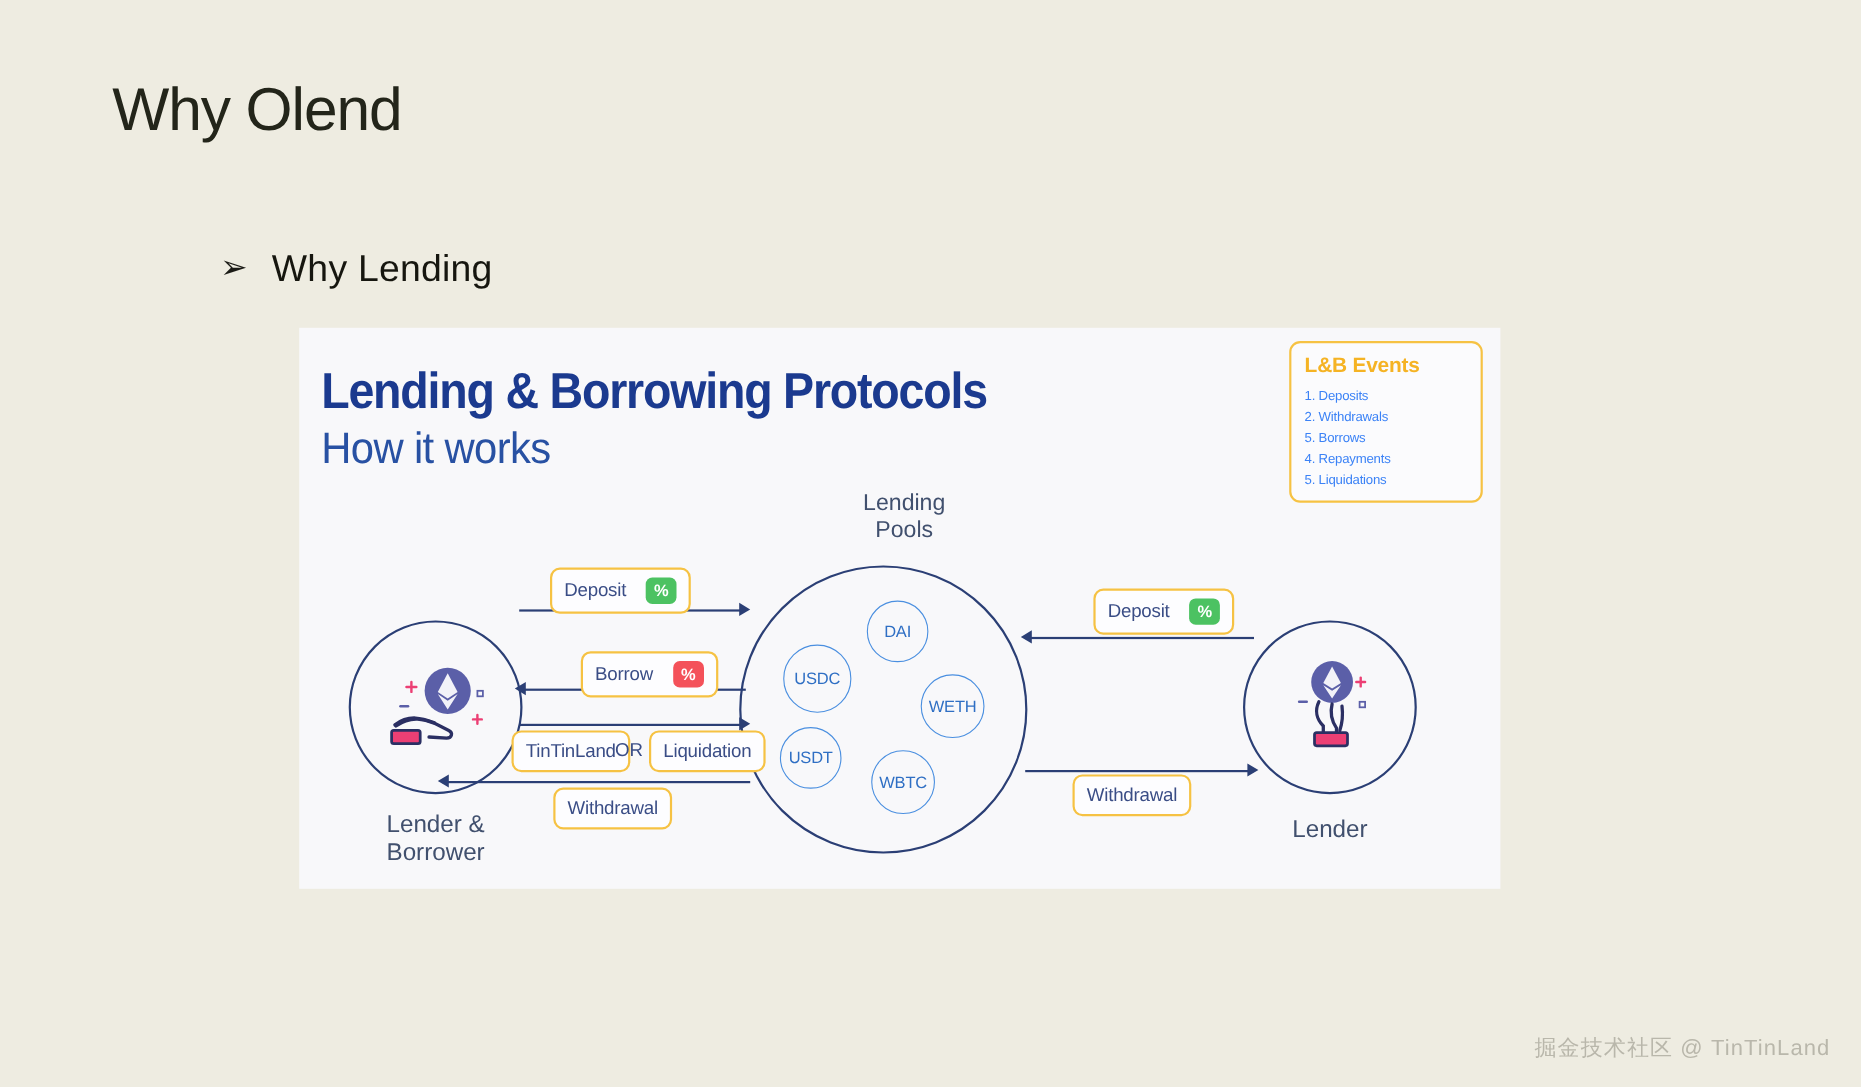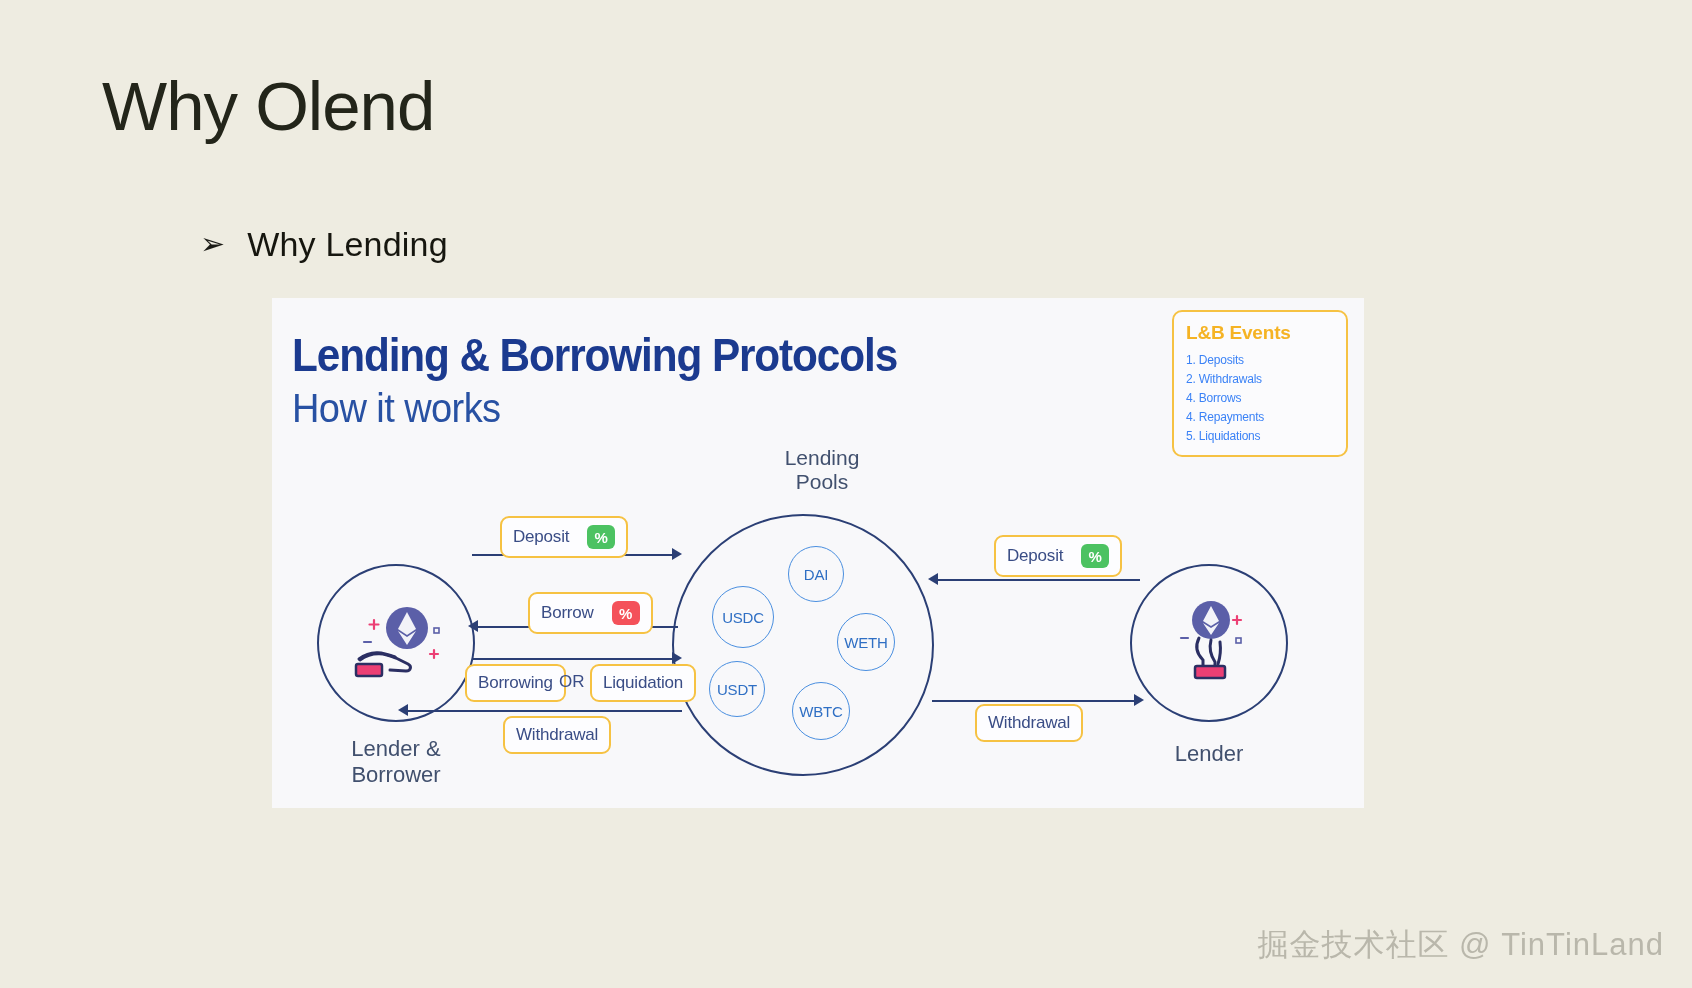--- a/index.html
+++ b/index.html
@@ -6,21 +6,21 @@
   body{
     width:1692px;height:988px;
     background:#eeece1;
     font-family:"Liberation Sans","DejaVu Sans",sans-serif;
     overflow:hidden;
     position:relative;
   }
   
   #slide-title{
     position:absolute;left:102px;top:72px;
-    font-size:69px;font-weight:400;
+    font-size:55px;font-weight:400;
     letter-spacing:-1px;
     color:#23251a;
     line-height:1;
     white-space:nowrap;
   }
   
   #bullet-row{
     position:absolute;left:200px;top:225px;
     display:flex;align-items:center;gap:22px;
     white-space:nowrap;
@@ -146,21 +146,21 @@
     font-size:17px;color:#3a4d86;
   }
   #chip-withdrawal-left{left:231px;top:418px;}
   #chip-deposit-right {left:722px;top:237px;}
   #chip-withdrawal-right{left:703px;top:406px;}
   
   .icon-wrap{position:absolute;}
   
   #watermark{
     position:absolute;right:28px;bottom:22px;
-    font-size:31px;color:#b9b7ab;letter-spacing:1px;
+    font-size:20px;color:#b9b7ab;letter-spacing:1px;
     white-space:nowrap;
   }
 </style>
 </head>
 <body>
 
 <div id="slide-title">Why Olend</div>
 
 <div id="bullet-row">
   <span id="bullet-marker">➢</span>
@@ -169,21 +169,21 @@
 
 <div id="figure">
 
   <div class="fig-title">Lending &amp; Borrowing Protocols</div>
   <div class="fig-sub">How it works</div>
 
   <div id="events-card">
     <div id="events-title">L&amp;B Events</div>
     <div class="event-item">1. Deposits</div>
     <div class="event-item">2. Withdrawals</div>
-    <div class="event-item">4. Borrows</div>
+    <div class="event-item">5. Borrows</div>
     <div class="event-item">4. Repayments</div>
     <div class="event-item">5. Liquidations</div>
   </div>
 
   <div id="pools-caption">
     <div>Lending</div>
     <div>Pools</div>
   </div>
 
   <div id="pool-circle"></div>
@@ -254,21 +254,21 @@
     <span class="chip-label">Deposit</span>
     <span class="badge badge-green">%</span>
   </div>
 
   <div class="chip" id="chip-borrow-left">
     <span class="chip-label">Borrow</span>
     <span class="badge badge-red">%</span>
   </div>
 
   <div class="chip" id="chip-repayment">
-    <span class="chip-label">Borrowing</span>
+    <span class="chip-label">TinTinLand</span>
   </div>
   <div id="or-text">OR</div>
   <div class="chip" id="chip-liquidation">
     <span class="chip-label">Liquidation</span>
   </div>
 
   <div class="chip" id="chip-withdrawal-left">
     <span class="chip-label">Withdrawal</span>
   </div>
 

